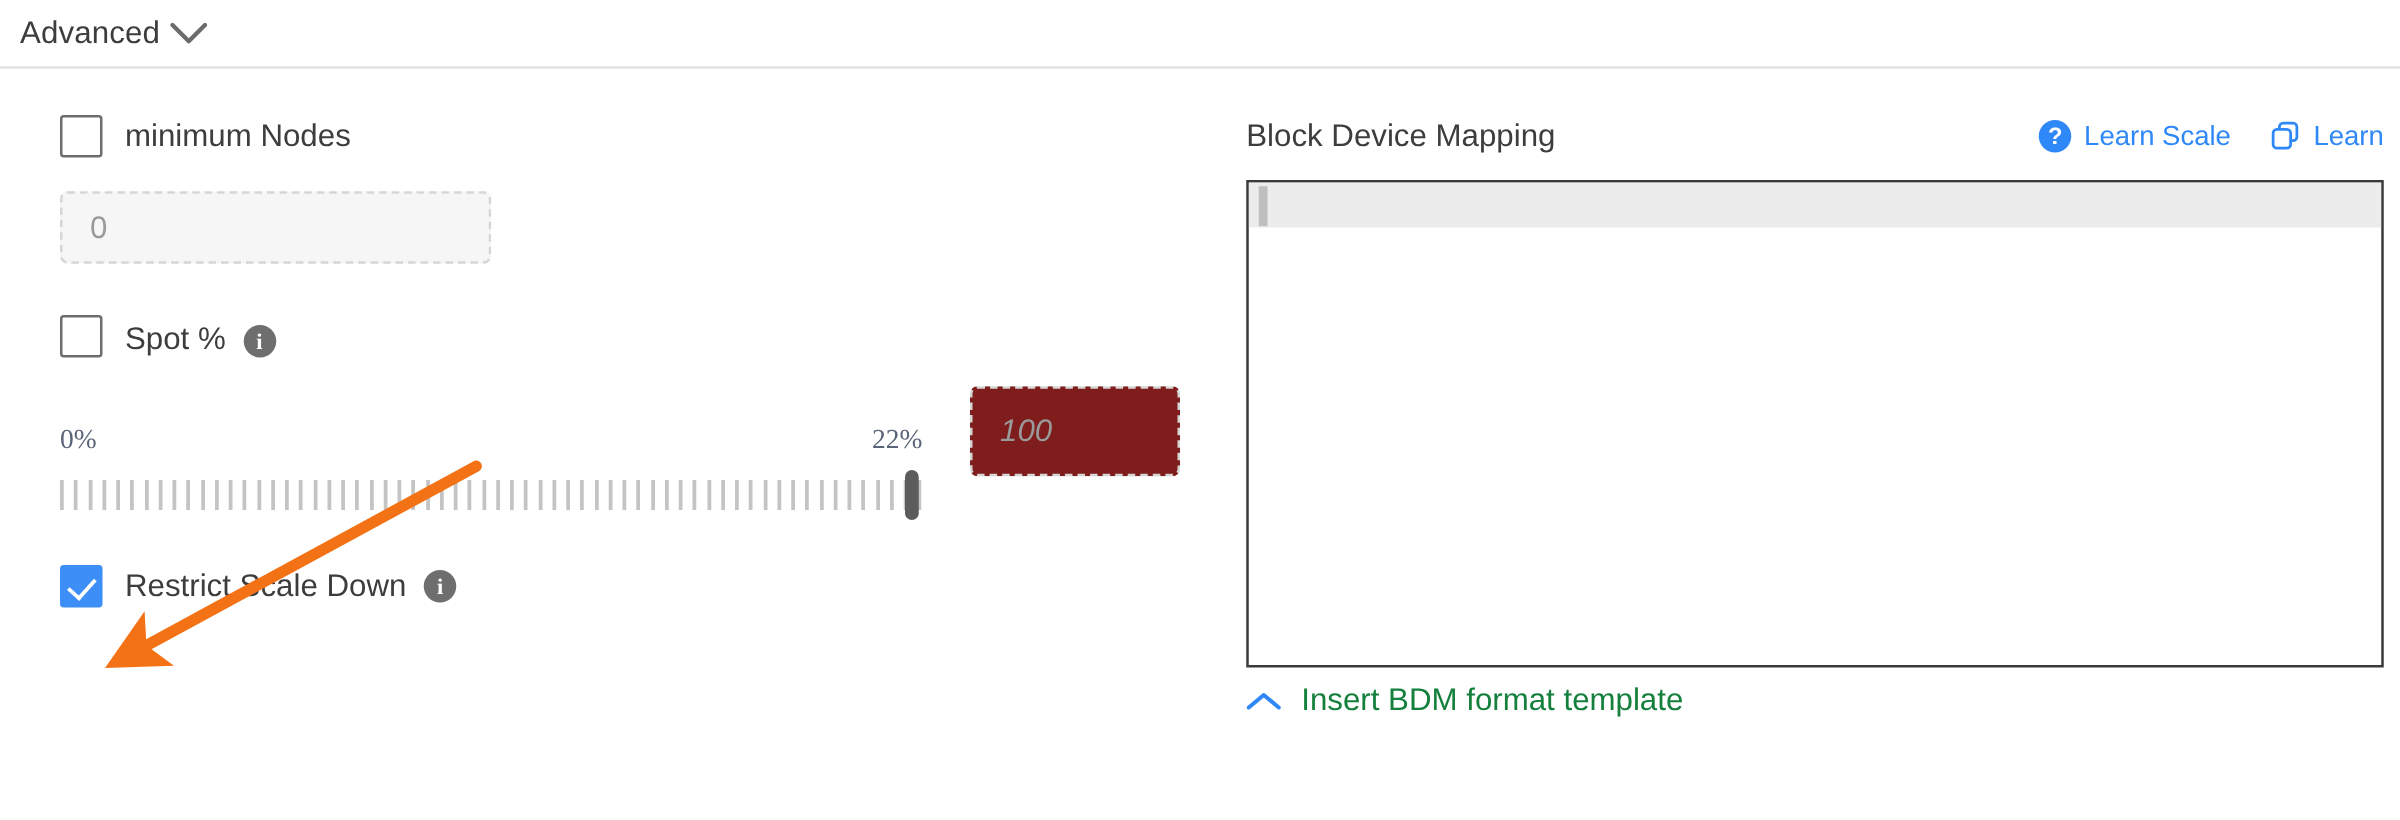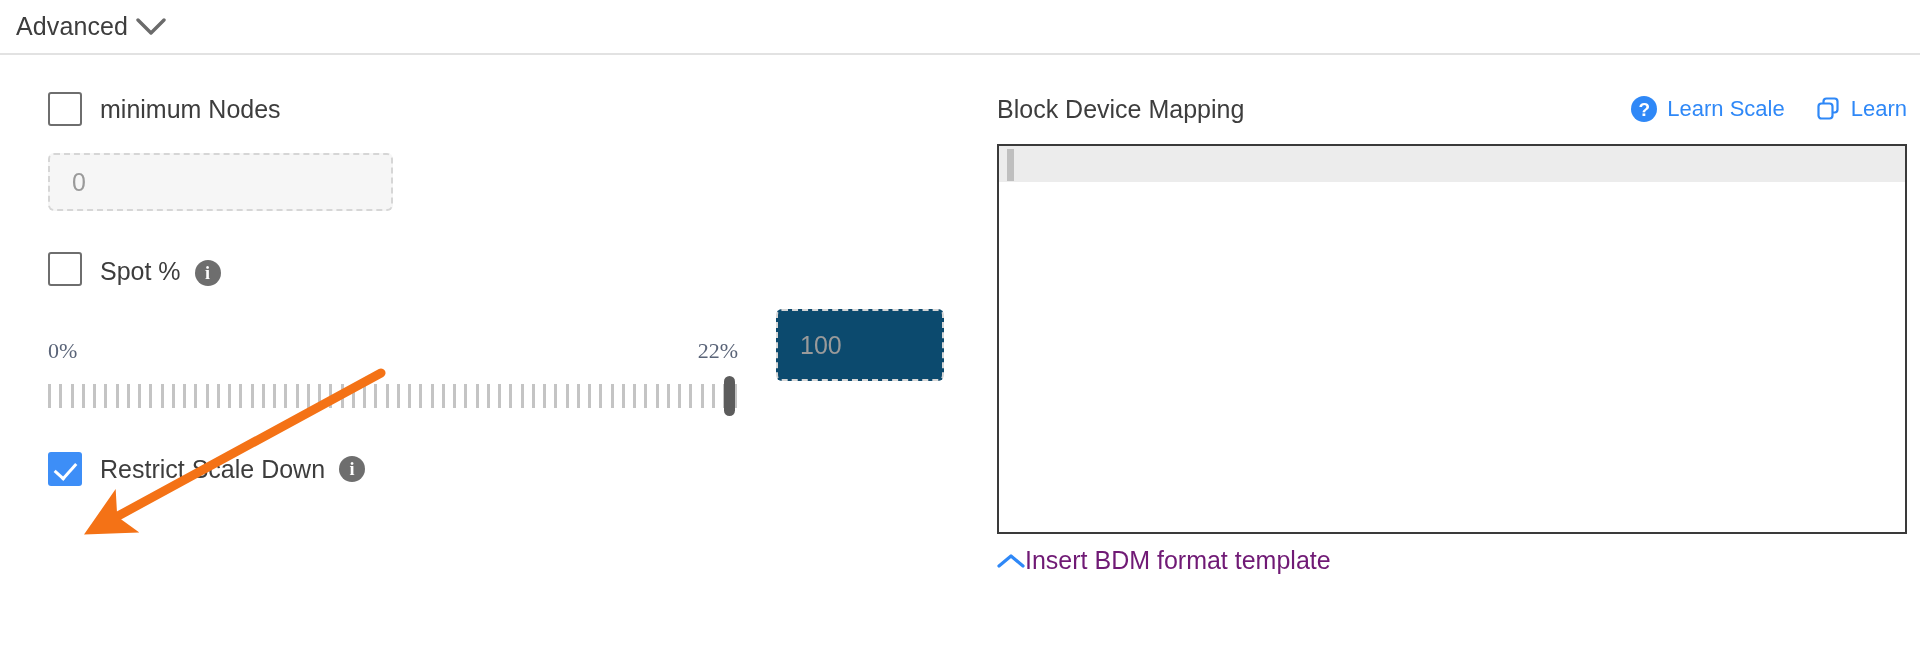--- a/index.html
+++ b/index.html
@@ -128,25 +128,26 @@
     border-radius: 6px;
     background: #5c5c5c;
   }
 
   .slider-row { display: flex; align-items: flex-start; }
   .slider-value-box {
     margin-left: 28px; margin-top: 23px;
     width: 168px; height: 72px;
     border: 2px dashed #d6d6d6;
     border-radius: 6px;
-    background: #0c4a6e;
+    background: #7f1d1d;
     display: flex; align-items: center;
     padding: 0 22px;
     font-size: 25px;
     color: #9a9a9a;
+    font-style: italic;
   }
 
   
   .bdm-head {
     display: flex; align-items: center; justify-content: space-between;
     width: 910px; height: 34px;
   }
   .bdm-title { font-size: 25px; color: #3d3d3d; }
   .bdm-actions { display: flex; align-items: center; gap: 30px; }
   .link-btn {
@@ -175,22 +176,22 @@
     background: #ececec;
   }
   .editor-gutter-mark {
     position: absolute; left: 8px; top: 3px;
     width: 7px; height: 32px;
     background: #bfbfbf;
   }
 
   .insert-link {
     margin-top: 12px;
-    display: flex; align-items: center; 
-    color: #701a75; font-size: 25px;
+    display: flex; align-items: center; gap: 16px;
+    color: #15803d; font-size: 25px;
     width: fit-content; cursor: pointer;
   }
 
   
   .annotation {
     position: absolute; left: 0; top: 0;
     width: 1920px; height: 656px;
     pointer-events: none;
   }
 </style>

